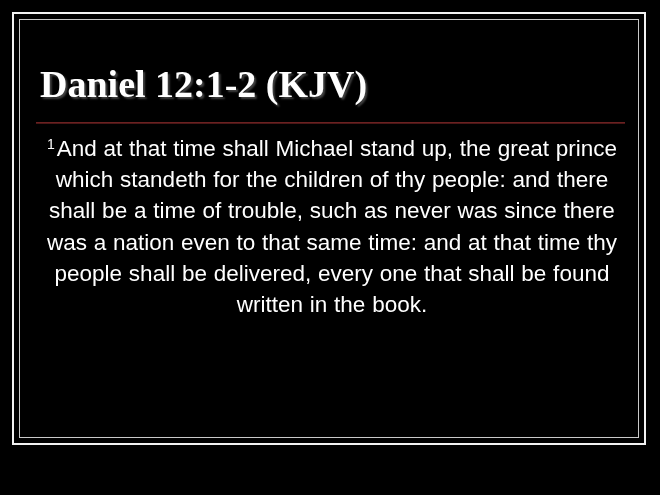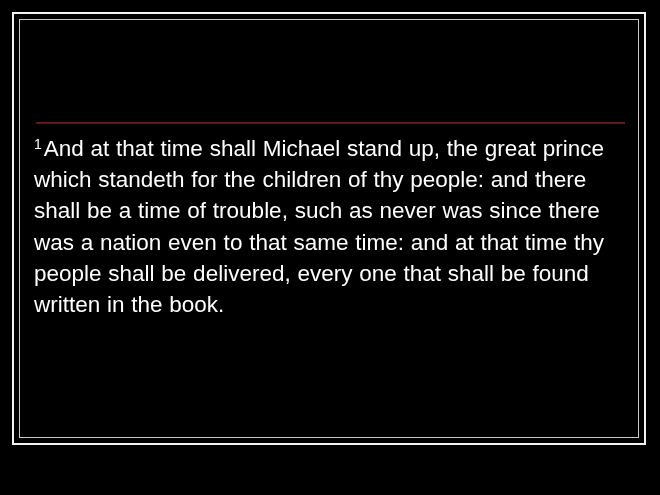--- a/index.html
+++ b/index.html
@@ -74,41 +74,42 @@
     top: 133px;
     width: 596px;
   }
   .verse {
     color: #ffffff;
     font-family: "Liberation Sans", sans-serif;
     font-size: 22.5px;
     line-height: 31.2px;
     margin: 0;
     padding: 0;
-    text-align: left;
+    text-align: center;
     word-spacing: 0.5px;
   }
   .verse + .verse {
     margin-top: 0px;
   }
   .vnum {
     font-size: 14px;
     vertical-align: 7px;
     line-height: 0;
     padding-right: 2px;
   }
 </style>
 </head>
 <body>
 
 <div id="slide">
 
   <div class="frame-outer"></div>
   <div class="frame-inner"></div>
 
+  <div class="title">Daniel 12:1-2 (KJV)</div>
 
   <div class="title-rule"></div>
 
   <div class="body-text">
 
     <p class="verse"><span class="vnum">1</span><span>And at that time shall Michael stand up, the great prince which standeth for the children of thy people: and there shall be a time of trouble, such as never was since there was a nation even to that same time: and at that time thy people shall be delivered, every one that shall be found written in the book.</span></p>
 
 
   </div>
 

